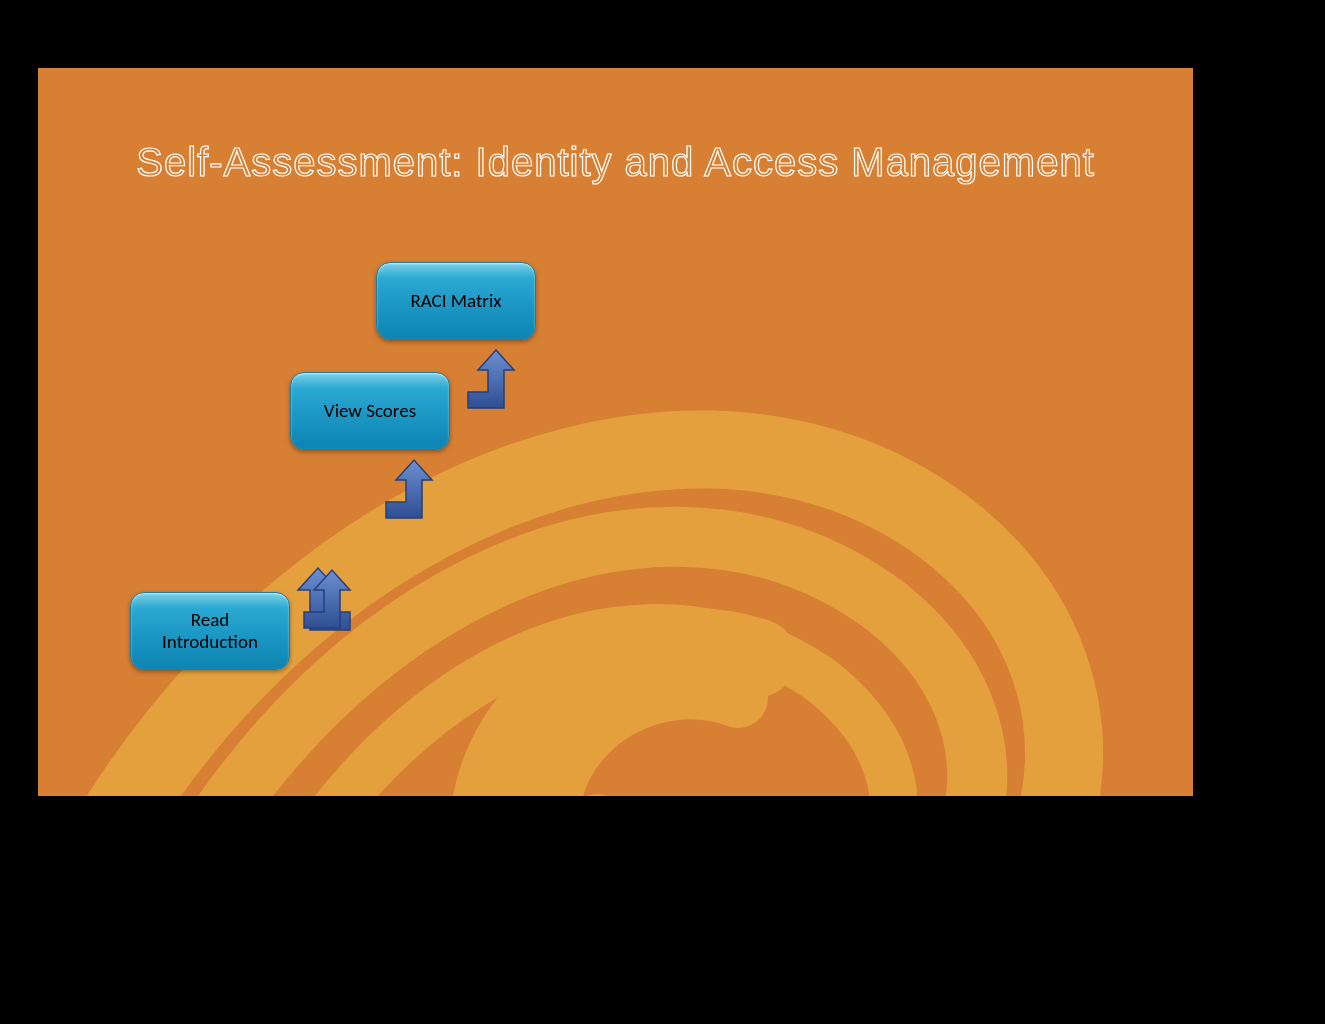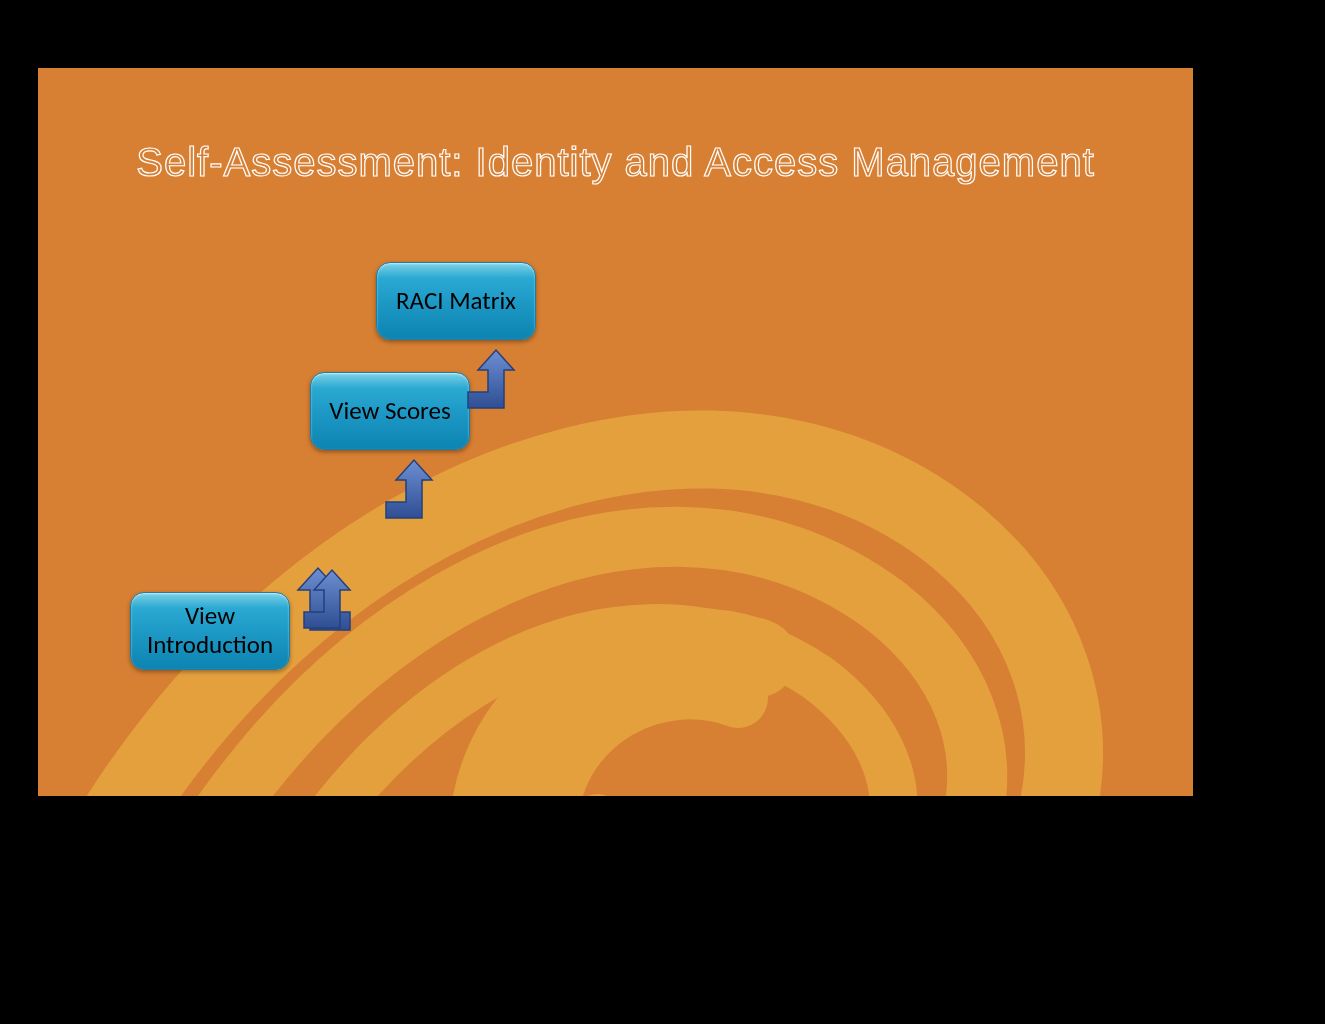--- a/index.html
+++ b/index.html
@@ -30,21 +30,21 @@
   }
   .step{
     position:absolute;
     width:160px;height:78px;
     border-radius:14px;
     background:linear-gradient(#7ed1e7 0%,#2aa9d2 20%,#1c97c4 55%,#0d84b2 100%);
     box-shadow:0 2px 4px rgba(0,0,0,.35), inset 0 1px 2px rgba(255,255,255,.6);
     border:1px solid #1f7da3;
     display:flex;align-items:center;justify-content:center;
     text-align:center;
-    font-size:25px;
+    font-size:19px;
     color:#000;
     line-height:1.15;
     padding:0 14px;
     box-sizing:border-box;
   }
   .arrow{
     position:absolute;
     width:60px;height:70px;
   }
 </style>
@@ -59,21 +59,21 @@
         <path d="M40,900 C200,350 720,120 1000,350 C1180,500 1120,760 900,840 C700,910 520,800 530,640 C540,500 680,430 800,470" stroke-width="78"></path>
         <path d="M130,900 C280,430 680,230 930,420 C1080,540 1030,730 860,790 C710,840 580,750 590,630 C600,530 700,480 780,510" stroke-width="60"></path>
         <path d="M230,900 C360,510 650,350 860,490 C980,580 950,710 820,750 C710,780 630,710 640,630" stroke-width="48"></path>
       </g>
     </svg>
   </div>
 
   <div class="title">Self-Assessment: Identity and Access Management</div>
 
   <div class="step" style="left:92px;top:524px">
-    <span>View Introduction</span>
+    <span>Read Introduction</span>
   </div>
   <div class="arrow" style="left:258px;top:498px">
     <svg viewBox="0 0 60 70">
       <defs>
           <linearGradient id="ag1" x1="0" y1="0" x2="0" y2="1">
         <stop offset="0" stop-color="#6d8fd1"></stop>
             <stop offset="1" stop-color="#2f4e94"></stop>
       </linearGradient>
         </defs>
       <path d="M6,64 L6,46 L30,46 L30,24 L18,24 L38,2 L58,24 L46,24 L46,64 Z" transform="scale(-1,1) translate(-60,0)" fill="url(#ag1)" stroke="#24407c" stroke-width="1.5"></path>
@@ -88,21 +88,21 @@
       <defs>
           <linearGradient id="ag2" x1="0" y1="0" x2="0" y2="1">
         <stop offset="0" stop-color="#6d8fd1"></stop>
             <stop offset="1" stop-color="#2f4e94"></stop>
       </linearGradient>
         </defs>
       <path d="M8,62 L44,62 L44,24 L54,24 L36,4 L18,24 L28,24 L28,46 L8,46 Z" fill="url(#ag2)" stroke="#24407c" stroke-width="1.5"></path>
     </svg>
   </div>
 
-  <div class="step" style="left:272px;top:304px">
+  <div class="step" style="left:252px;top:304px">
     <span>View Scores</span>
   </div>
   <div class="arrow" style="left:422px;top:278px">
     <svg viewBox="0 0 60 70">
       <defs>
           <linearGradient id="ag3" x1="0" y1="0" x2="0" y2="1">
         <stop offset="0" stop-color="#6d8fd1"></stop>
             <stop offset="1" stop-color="#2f4e94"></stop>
       </linearGradient>
         </defs>

